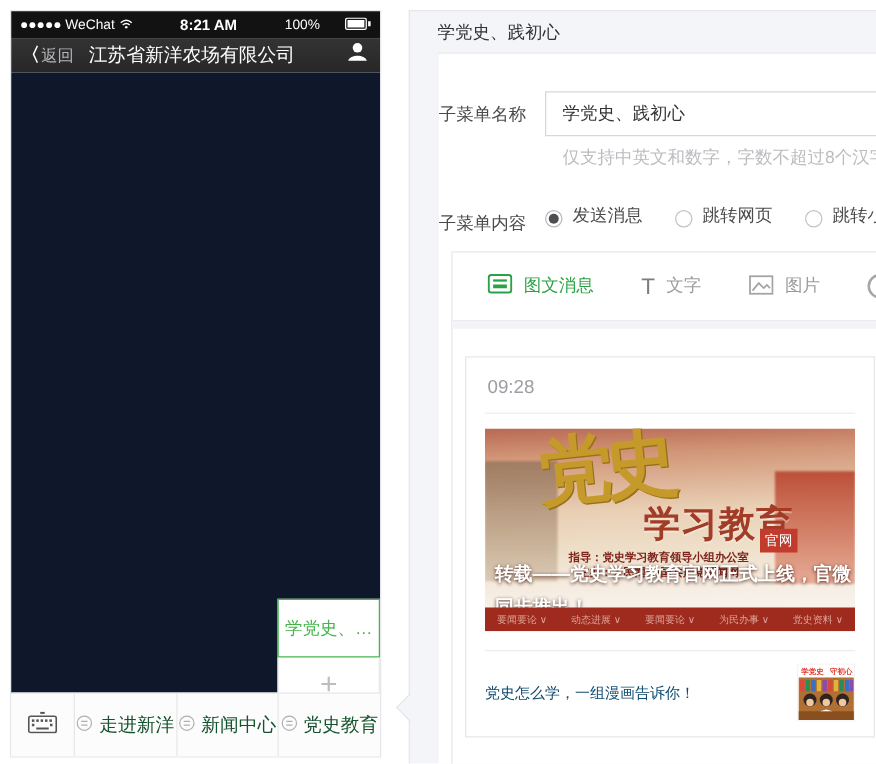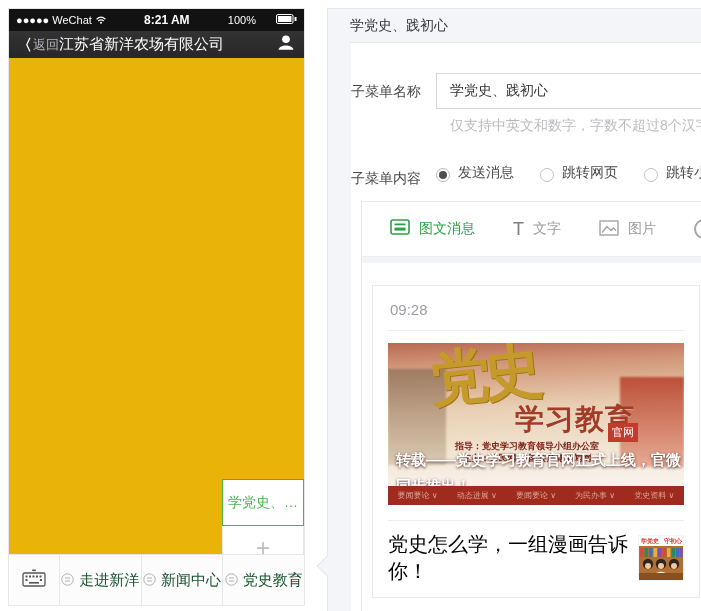--- a/index.html
+++ b/index.html
@@ -11,22 +11,22 @@
          border:1px solid #e7e7eb;box-sizing:border-box}
   .p-status{height:22px;background:#121212;display:flex;align-items:center;color:#fff;
             font-size:11px;padding:0 7px;gap:4px}
   .p-status .carrier{letter-spacing:0;color:#fdfdfd}
   .p-status .time{flex:1;text-align:center;font-weight:bold;font-size:12px}
   .p-status .batt{display:flex;align-items:center;gap:20px}
   .p-nav{height:27px;background:linear-gradient(#333,#272727);display:flex;align-items:center;
          color:#fff;padding:0 8px}
   .p-nav .chev{font-size:15px;font-weight:bold;line-height:1}
   .p-nav .back{color:#b4b4ba;font-size:13px;margin-left:1px}
-  .p-nav .title{font-size:15px;color:#fff;flex:1;white-space:nowrap;overflow:hidden}
-  .p-body{position:absolute;left:0;top:49px;right:0;bottom:50px;background:#eab308}
+  .p-nav .title{font-size:15px;color:#fff;margin-left:12px;flex:1;white-space:nowrap;overflow:hidden}
+  .p-body{position:absolute;left:0;top:49px;right:0;bottom:50px;background:#0f172a}
   .popup{position:absolute;left:213px;top:421px;width:82px}
   .popup-item{height:47px;border:1px solid #44b549;background:#fff;color:#44b549;font-size:14px;
               display:flex;align-items:center;justify-content:center;box-sizing:border-box}
   .popup-add{height:45px;border:1px solid #e8e8ec;border-top:none;background:#fff;color:#bdbdbd;
              font-size:24px;font-weight:300;display:flex;align-items:center;justify-content:center;
              box-sizing:border-box}
   .popup-arrow{position:absolute;left:50%;bottom:-4px;width:9px;height:9px;background:#fff;
                border-right:1px solid #e8e8ec;border-bottom:1px solid #e8e8ec;
                transform:translateX(-50%) rotate(45deg)}
   .p-menubar{position:absolute;left:0;right:0;bottom:0;height:50px;display:flex;
@@ -91,21 +91,21 @@
       font-weight:normal;padding:2px 4px}
   .bsub{position:absolute;left:0;right:18px;top:97px;text-align:center;font-size:9px;
       color:#7e241b;font-weight:bold;white-space:nowrap}
   .bsub2{top:109px}
   .bcaption{position:absolute;left:8px;top:104px;width:289px;font-size:15px;font-weight:bold;
       color:#fff;line-height:1.7;text-shadow:0 1px 3px rgba(60,20,10,.9)}
   .bnav{position:absolute;left:0;right:0;bottom:0;height:19px;background:#9e2b1e;display:flex;
       align-items:center;justify-content:space-around;font-size:8px;color:#dfa396;white-space:nowrap}
   .hr2{border-top:1px solid #ededf0;margin-top:15px}
   .article{display:flex;align-items:center;gap:10px;padding:10px 0 12px;cursor:pointer}
-  .a-title{flex:1;font-size:20px;color:#000000}
+  .a-title{flex:1;font-size:12px;color:#0c4a6e}
   .thumb{width:46px;height:46px;flex:none}
 </style>
 </head>
 <body>
 
 <div class="stage">
 
   <div class="phone">
     <div class="p-status">
       <span class="carrier">●●●●● WeChat</span>

